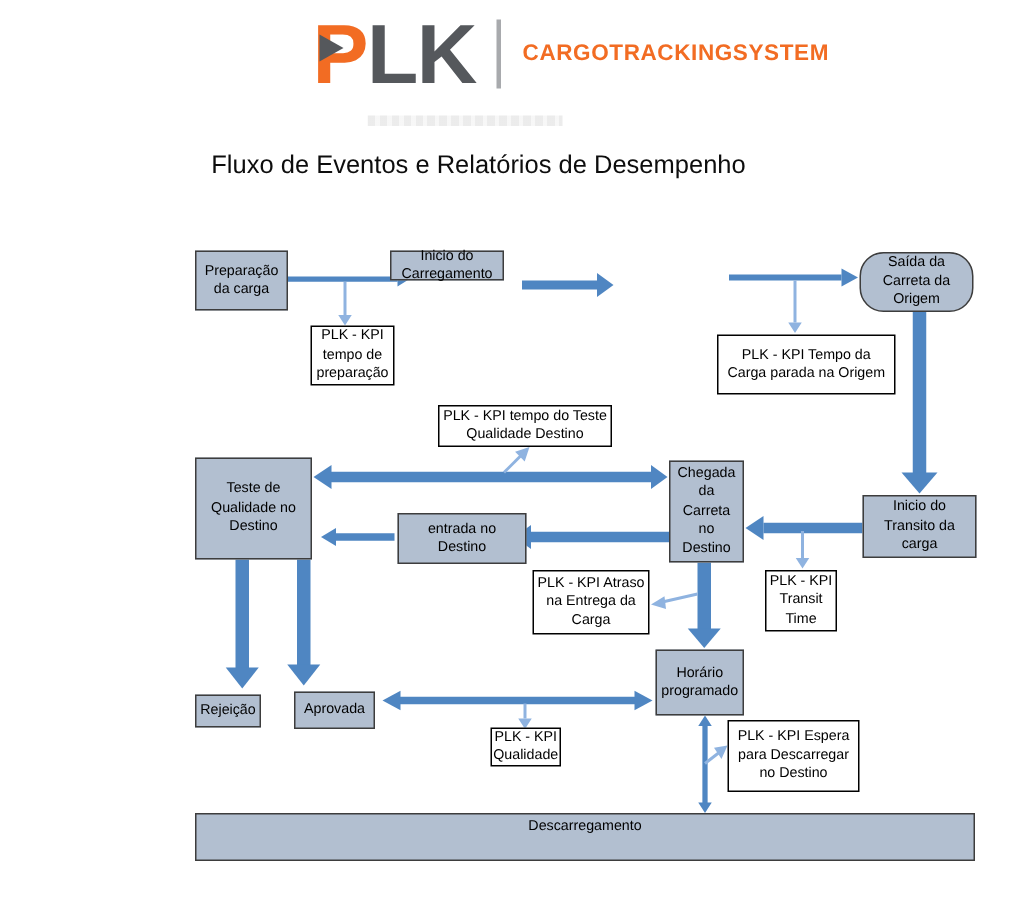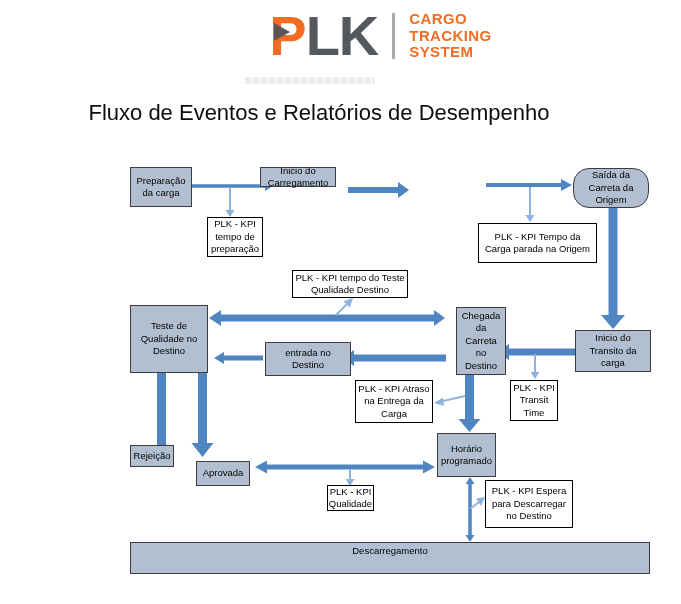--- a/index.html
+++ b/index.html
@@ -7,50 +7,50 @@
   .page{position:relative;width:681px;height:604px;background:#ffffff;overflow:hidden;margin-left:40px;}
 
   
   .logo-row{position:absolute;top:8px;left:0;width:681px;display:flex;justify-content:center;align-items:center;gap:14px;}
   .brand{position:relative;font-size:56px;font-weight:bold;line-height:1;letter-spacing:-1px;}
   .brand .p{color:#F26C23;}
   .brand .lk{color:#55585C;}
   .plk-arrow{position:absolute;left:5px;top:15px;width:0;height:0;
     border-top:9px solid transparent;border-bottom:9px solid transparent;border-left:16px solid #55585C;}
   .logo-divider{width:3px;height:46px;background:#A8AAAD;}
-  .product{display:flex;flex-direction:column;font-size:15px;font-weight:bold;color:#F26C23;line-height:1.1;letter-spacing:.4px;}
+  .product{display:flex;flex-direction:row;font-size:15px;font-weight:bold;color:#F26C23;line-height:1.1;letter-spacing:.4px;}
   .tagline{position:absolute;top:77px;left:205px;width:130px;height:7px;opacity:.55;
     background:repeating-linear-gradient(90deg,#dcdcdc 0 5px,#f0f0f0 5px 8px);}
 
   
   .title{position:absolute;top:100px;left:0;width:558px;text-align:center;
-    font-size:22px;color:#0d0d0d;font-weight:400;}
+    font-size:17px;color:#0d0d0d;font-weight:400;}
 
   
   .connectors{position:absolute;top:0;left:0;width:681px;height:604px;z-index:1;}
   .st-main{stroke:#4F86C2;}
   .f-main{fill:#4F86C2;}
   .st-light{stroke:#8FB3E0;stroke-width:2;fill:none;}
   .f-light{fill:#8FB3E0;}
 
   .node,.kpi{position:absolute;z-index:2;box-sizing:border-box;display:flex;
     align-items:center;justify-content:center;text-align:center;
     font-size:9.5px;line-height:1.3;color:#000;padding:1px 2px;}
   .node{background:#B2BFD0;border:1.5px solid #3D3D3D;}
   .kpi{background:#FFFFFF;border:1.5px solid #000000;}
 
   .n-prep{left:90px;top:167px;width:62px;height:40px;}
   .n-inicio-carreg{left:220px;top:167px;width:76px;height:20px;}
   .n-fim-carreg{left:370px;top:168px;width:76px;height:40px;}
   .n-saida{left:533px;top:168px;width:76px;height:40px;border-radius:16px;}
   .n-teste{left:90px;top:305px;width:78px;height:68px;}
   .n-entrada{left:225px;top:342px;width:86px;height:34px;}
-  .n-chegada{left:416px;top:307px;width:50px;height:68px;}
+  .n-chegada{left:406px;top:307px;width:50px;height:68px;}
   .n-transito{left:535px;top:330px;width:76px;height:42px;}
-  .n-rejeicao{left:90px;top:445px;width:44px;height:22px;}
+  .n-rejeicao{left:90px;top:463px;width:44px;height:22px;}
   .n-aprovada{left:156px;top:461px;width:54px;height:25px;}
   .n-horario{left:397px;top:433px;width:59px;height:44px;}
   .n-descarr{left:90px;top:542px;width:520px;height:32px;align-items:flex-start;padding-top:2px;}
 
   .k-prep{left:167px;top:217px;width:56px;height:40px;}
   .k-parada{left:438px;top:223px;width:119px;height:40px;}
   .k-teste{left:252px;top:270px;width:116px;height:28px;}
   .k-atraso{left:315px;top:380px;width:78px;height:43px;}
   .k-transit{left:470px;top:380px;width:48px;height:41px;}
   .k-qualidade{left:287px;top:485px;width:47px;height:26px;}

